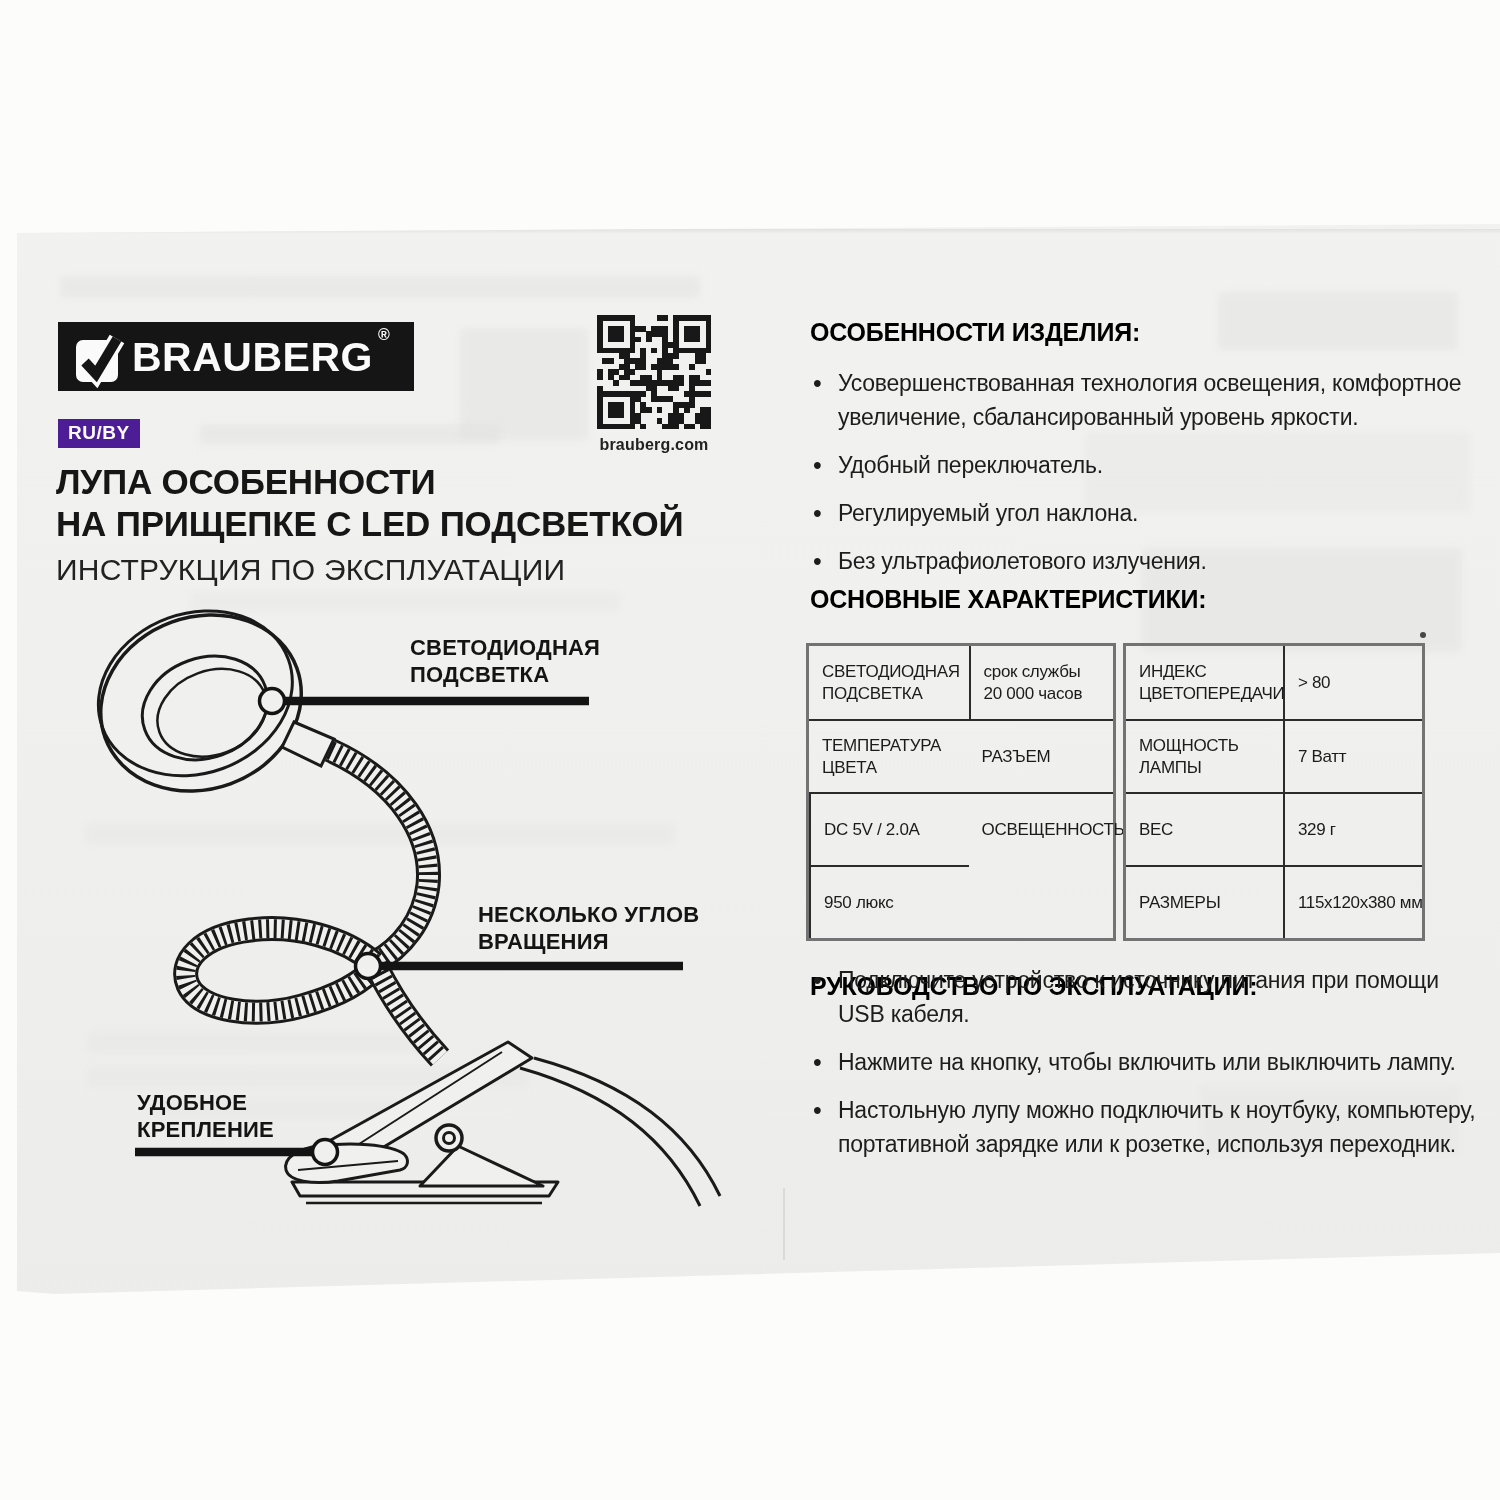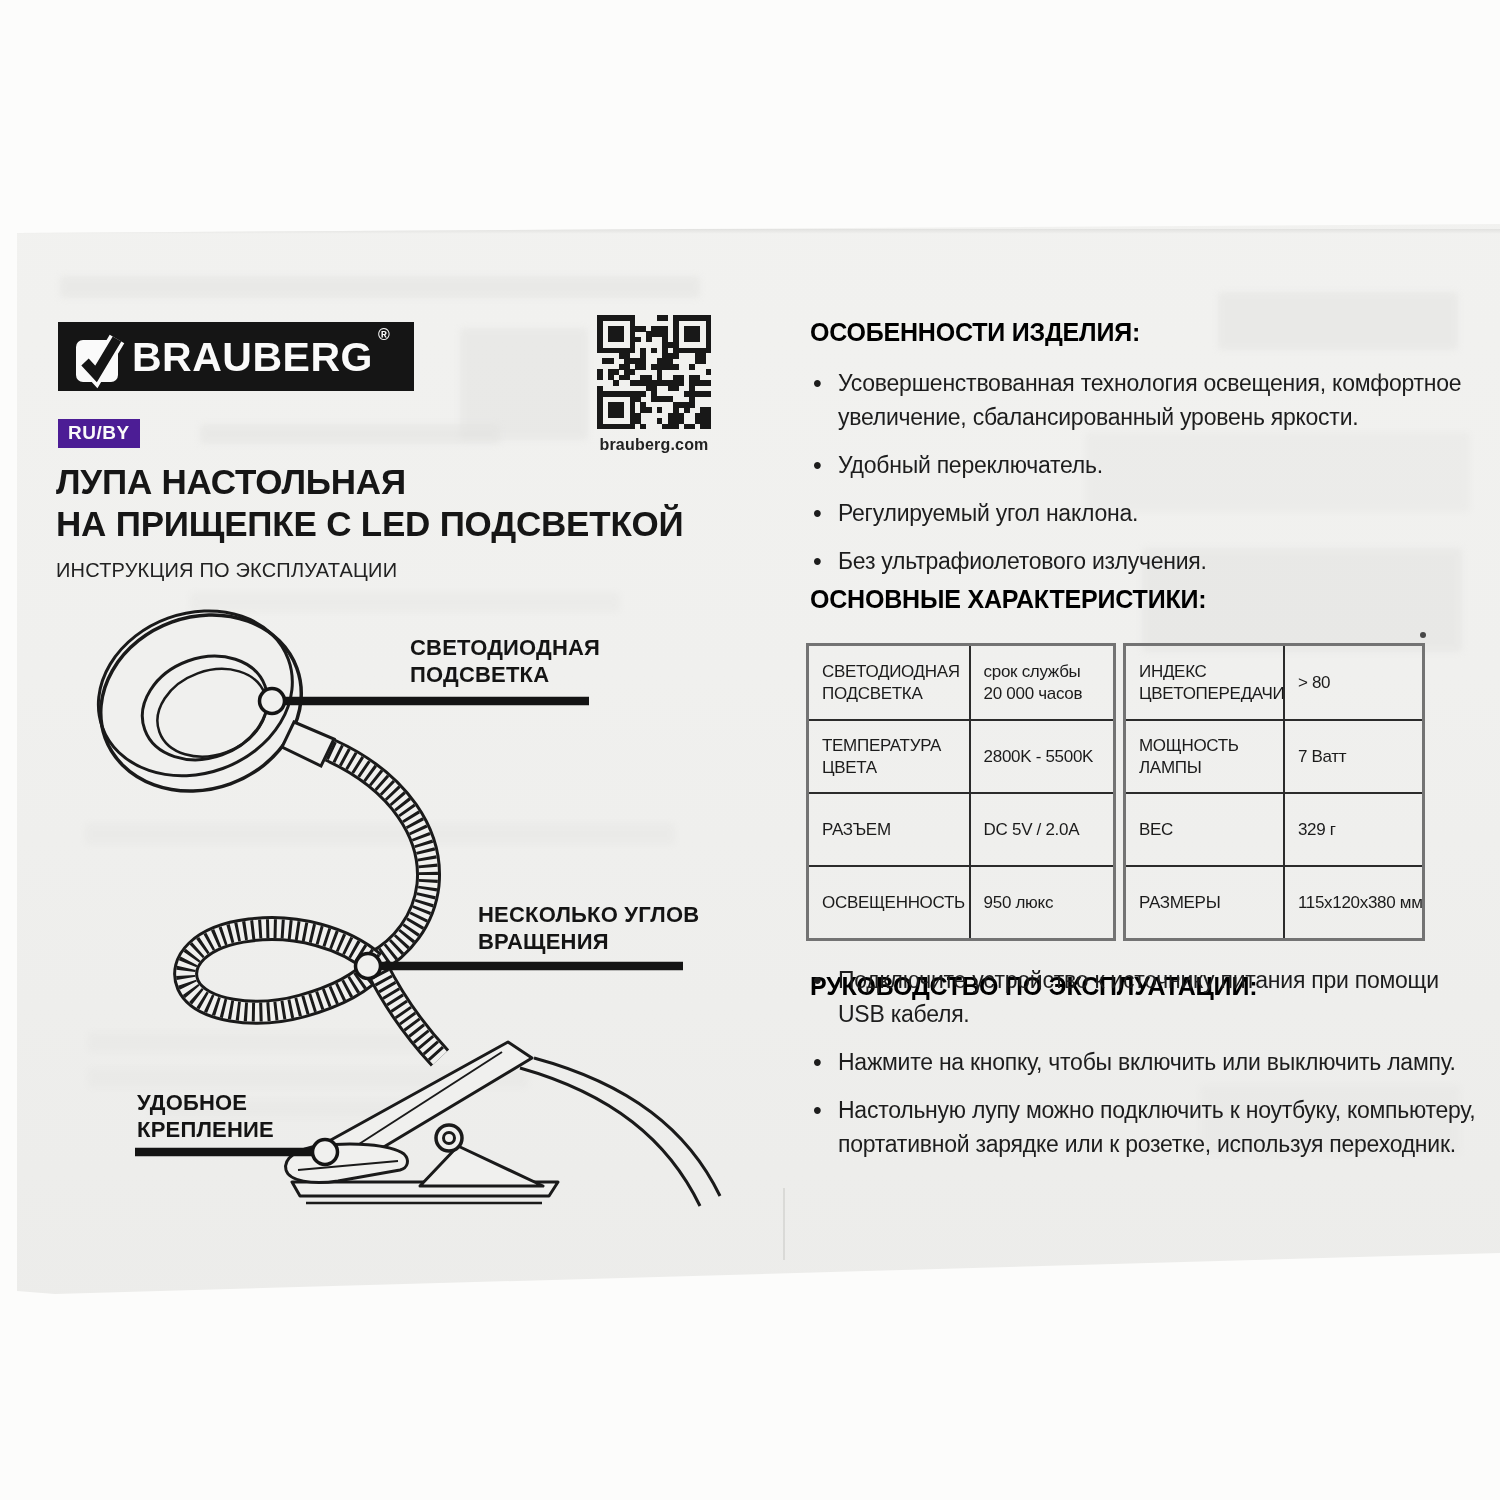--- a/index.html
+++ b/index.html
@@ -63,21 +63,21 @@
     margin-top:7px;text-align:center;font-size:16px;font-weight:700;
     letter-spacing:.2px;color:#222;
   }
 
   
   .doc-title{
     position:absolute;left:56px;top:461px;font-size:35px;line-height:42px;
     font-weight:800;letter-spacing:-.2px;color:#161616;
   }
   .doc-subtitle{
-    position:absolute;left:56px;top:552px;font-size:20px;line-height:36px;
+    position:absolute;left:56px;top:552px;font-size:30px;line-height:36px;
     font-weight:400;letter-spacing:.2px;color:#222;
   }
 
   
   .artwork{position:absolute;left:0;top:0;width:760px;height:1310px;}
   .dlabel{
     position:absolute;font-size:22px;line-height:27px;font-weight:800;
     letter-spacing:.2px;color:#141414;
   }
   .tube-o{stroke:#1a1a1a;stroke-width:25px;fill:none;}
@@ -389,21 +389,21 @@
             <rect x="16" y="20" width="1.04" height="1.04"></rect>
             <rect x="17" y="20" width="1.04" height="1.04"></rect>
             <rect x="19" y="20" width="1.04" height="1.04"></rect>
             <rect x="20" y="20" width="1.04" height="1.04"></rect>
           </g>
         </svg>
       <div class="qr-caption">brauberg.com</div>
     </div>
 
     <h1 class="doc-title" style="margin:0">
-      <span>ЛУПА НАСТОЛЬНАЯ</span><br>
+      <span>ЛУПА ОСОБЕННОСТИ</span><br>
       <span>НА ПРИЩЕПКЕ С LED ПОДСВЕТКОЙ</span>
     </h1>
     <div class="doc-subtitle">ИНСТРУКЦИЯ ПО ЭКСПЛУАТАЦИИ</div>
 
     <svg class="artwork" viewBox="0 0 760 1310">
 
       <g>
         <path class="tube-o" d="M 330,750 C 400,782 433,835 428,885 C 424,920 402,948 374,963"></path>
         <path class="tube-f" d="M 330,750 C 400,782 433,835 428,885 C 424,920 402,948 374,963"></path>
         <path class="tube-r" d="M 330,750 C 400,782 433,835 428,885 C 424,920 402,948 374,963"></path>
@@ -479,21 +479,20 @@
       <li>Регулируемый угол наклона.</li>
       <li>Без ультрафиолетового излучения.</li>
     </ul>
 
     <div class="sec-heading" style="left:810px;top:585px;">ОСНОВНЫЕ ХАРАКТЕРИСТИКИ:</div>
 
     <div class="spec-table" style="left:806px;top:643px;width:310px;grid-template-columns:52.5% 47.5%;grid-template-rows:repeat(4,73px);">
       <div class="cell">СВЕТОДИОДНАЯ ПОДСВЕТКА</div>
       <div class="cell vc">срок службы 20&nbsp;000&nbsp;часов</div>
       <div class="cell rt">ТЕМПЕРАТУРА ЦВЕТА</div>
-      <div class="cell rt vc">2800K - 5500K</div>
       <div class="cell rt">РАЗЪЕМ</div>
       <div class="cell rt vc">DC 5V / 2.0A</div>
       <div class="cell rt">ОСВЕЩЕННОСТЬ</div>
       <div class="cell rt vc">950 люкс</div>
     </div>
 
     <div class="spec-table" style="left:1123px;top:643px;width:302px;grid-template-columns:53% 47%;grid-template-rows:repeat(4,73px);">
       <div class="cell">ИНДЕКС ЦВЕТОПЕРЕДАЧИ</div>
       <div class="cell vc">&gt; 80</div>
       <div class="cell rt">МОЩНОСТЬ ЛАМПЫ</div>

